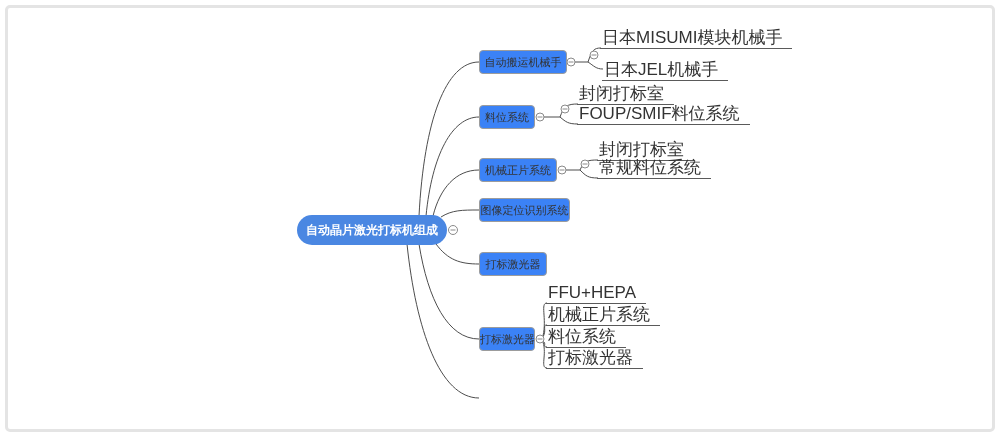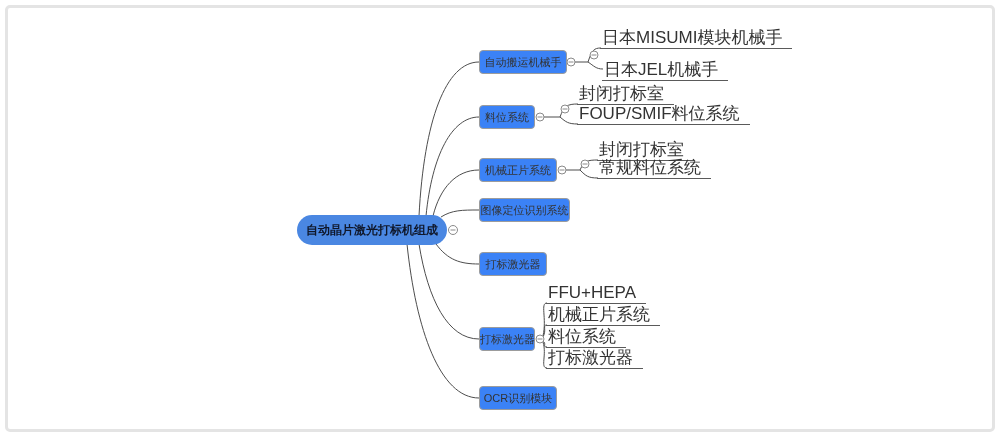--- a/index.html
+++ b/index.html
@@ -6,21 +6,21 @@
   #stage{position:relative;width:1000px;height:437px;background:#ffffff;overflow:hidden;
          font-family:"Liberation Sans","DejaVu Sans",sans-serif;}
   .frame{position:absolute;left:5px;top:5px;right:5px;bottom:5px;
          border:3px solid #e4e4e4;border-radius:5px;pointer-events:none;}
   svg.wires{position:absolute;left:0;top:0;width:1000px;height:437px;}
   svg.wires path, svg.wires line{fill:none;stroke:#4d4d4d;stroke-width:1;}
   svg.wires circle{fill:#ffffff;stroke:#8a8a8a;stroke-width:1;}
   svg.wires .minus{stroke:#8a8a8a;stroke-width:1;}
 
   .root{position:absolute;left:297px;top:215px;width:150px;height:30px;
-        background:#4a87e2;border-radius:15px;color:#0f172a;font-weight:bold;
+        background:#4a87e2;border-radius:15px;color:#ffffff;font-weight:bold;
         font-size:12px;line-height:30px;text-align:center;white-space:nowrap;}
   .box{position:absolute;background:#3b82f6;border:1px solid #9c9c9c;border-radius:4px;
        height:22px;line-height:22px;text-align:center;font-size:11px;font-weight:normal;
        color:#333;white-space:nowrap;overflow:visible;}
   .leaf{position:absolute;height:17px;line-height:16px;font-size:17px;color:#333;
         white-space:nowrap;border-bottom:1px solid #5a5a5a;padding:0 10px 1px 2px;}
 </style>
 </head>
 <body>
 
@@ -88,21 +88,20 @@
   </svg>
 
   <div class="root">自动晶片激光打标机组成</div>
 
   <div class="box" style="left:479px;top:50px;width:86px">自动搬运机械手</div>
   <div class="box" style="left:479px;top:105px;width:54px">料位系统</div>
   <div class="box" style="left:479px;top:198px;width:89px">图像定位识别系统</div>
   <div class="box" style="left:479px;top:158px;width:76px">机械正片系统</div>
   <div class="box" style="left:479px;top:252px;width:66px">打标激光器</div>
   <div class="box" style="left:479px;top:327px;width:54px">打标激光器</div>
-  <div class="box" style="left:479px;top:386px;width:76px">OCR识别模块</div>
 
   <div class="leaf" style="left:600px;top:30px">日本MISUMI模块机械手</div>
   <div class="leaf" style="left:602px;top:62px">日本JEL机械手</div>
   <div class="leaf" style="left:577px;top:86px">封闭打标室</div>
   <div class="leaf" style="left:577px;top:106px">FOUP/SMIF料位系统</div>
   <div class="leaf" style="left:597px;top:142px">封闭打标室</div>
   <div class="leaf" style="left:597px;top:160px">常规料位系统</div>
   <div class="leaf" style="left:546px;top:285px">FFU+HEPA</div>
   <div class="leaf" style="left:546px;top:307px">机械正片系统</div>
   <div class="leaf" style="left:546px;top:329px">料位系统</div>

